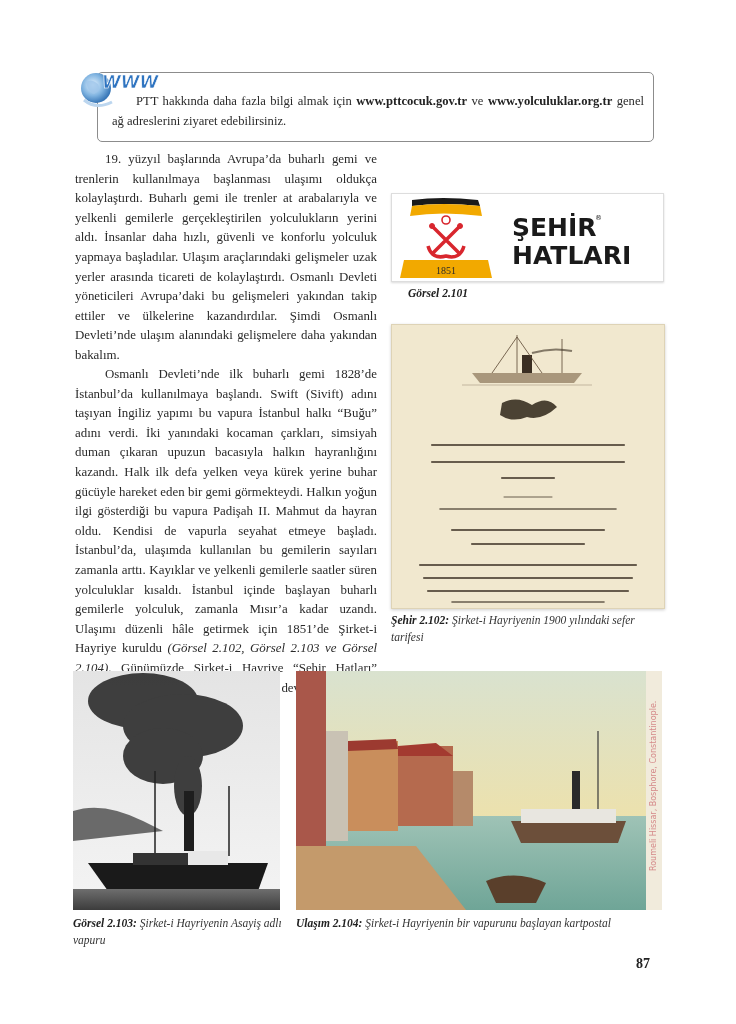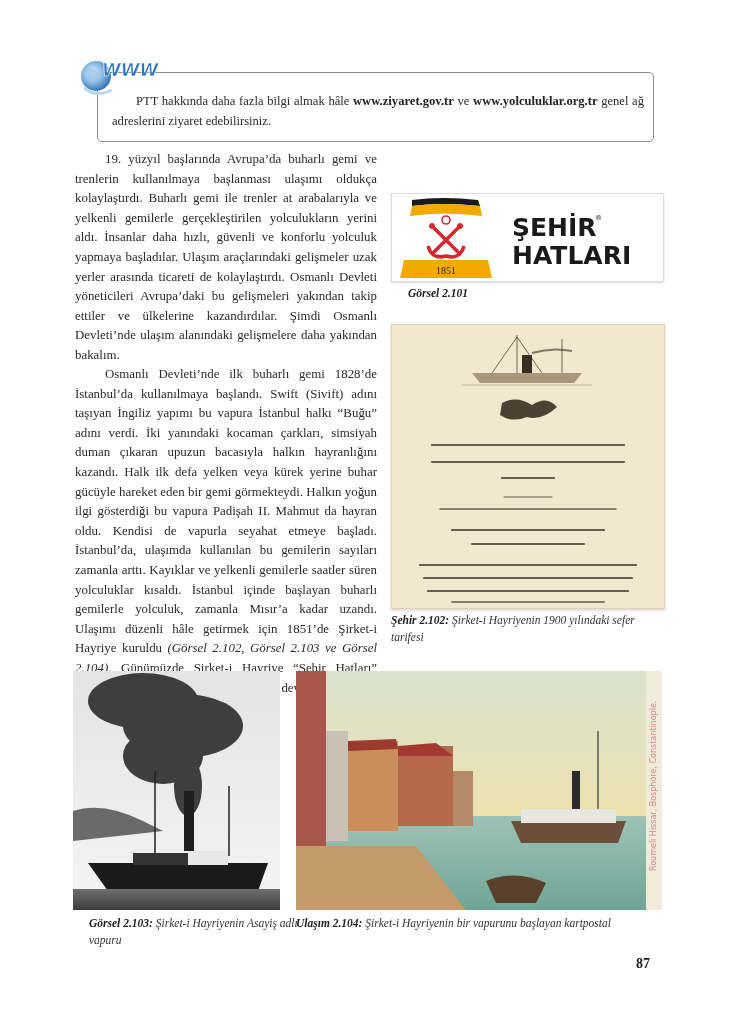--- a/index.html
+++ b/index.html
@@ -2,40 +2,40 @@
 <html><head>
 <meta charset="utf-8">
 <style>
   html, body { margin:0; padding:0; }
   body { width:736px; height:1024px; background:#ffffff; position:relative; overflow:hidden;
          font-family:"Liberation Serif","DejaVu Serif",serif; color:#2a2a2a; }
   .abs { position:absolute; }
 
   
   .www-box { left:97px; top:72px; width:557px; height:70px; border:1.5px solid #8c8c8c; border-radius:5px; box-sizing:border-box; }
-  .www-icon { left:78px; top:52px; width:90px; height:48px; }
+  .www-icon { left:78px; top:64px; width:90px; height:48px; }
   .www-text { left:112px; top:91px; width:532px; font-size:12.6px; line-height:20px; text-align:justify; text-indent:24px; }
   .www-text b { font-weight:bold; color:#222; }
 
   
   .body-text { left:75px; width:302px; font-size:12.9px; line-height:19.6px; text-align:justify; }
   .body-text p { margin:0; text-indent:30px; }
   .p1 { top:150px;font-family:Liberation Serif, serif; }
   .p2 { top:365px; }
   .body-text i { font-style:italic; }
 
   
   .fig101 { left:391px; top:193px; width:271px; height:87px; border:1px solid #ddd; background:#fff; box-shadow:0 1px 2px rgba(0,0,0,0.15); }
   .cap { font-size:11.5px; font-style:italic; line-height:17px; color:#333; }
   .cap b { font-weight:bold; font-style:italic; color:#222; }
   .cap101 { left:408px; top:285px; }
   .fig102 { left:391px; top:324px; width:272px; height:283px; background:#f1e8cf; border:1px solid #ded3b6; box-shadow:0 1px 3px rgba(0,0,0,0.2); }
   .cap102 { left:391px; top:612px; width:275px; }
   .fig103 { left:73px; top:671px; width:207px; height:239px; overflow:hidden; }
-  .cap103 { left:73px; top:915px; width:212px;margin-left:16px; }
+  .cap103 { left:73px; top:915px; width:212px; }
   .fig104 { left:296px; top:671px; width:366px; height:239px; overflow:hidden; }
   .cap104 { left:296px; top:915px; width:380px; }
   .page-num { left:636px; top:956px; font-size:14px; font-weight:bold; color:#222; }
 </style>
 </head>
 <body>
 
 <div class="abs www-box"></div>
 <div class="abs www-icon">
   <svg width="90" height="48" viewBox="0 0 90 48">
@@ -45,21 +45,21 @@
         <stop offset="60%" stop-color="#7fb3e0"></stop>
         <stop offset="100%" stop-color="#3a78b8"></stop>
       </radialGradient>
     </defs>
     <ellipse cx="18" cy="24" rx="15" ry="15" fill="url(#gl)"></ellipse>
     <path d="M8 18 Q14 14 20 20 Q24 26 16 30 Q10 28 8 18Z" fill="#9fc6ea" opacity="0.8"></path>
     <text x="24" y="24" font-family="DejaVu Sans, sans-serif" font-weight="bold" font-style="italic" font-size="17" fill="#2f74c0" stroke="#fff" stroke-width="0.6">WWW</text>
     <path d="M6 36 Q18 46 34 38" stroke="#bcd6ef" stroke-width="3" fill="none"></path>
   </svg>
 </div>
-<div class="abs www-text"><span>PTT hakkında daha fazla bilgi almak hâle </span><b>www.ziyaret.gov.tr</b><span> ve </span><b>www.yolculuklar.org.tr</b><span> genel ağ adreslerini ziyaret edebilirsiniz.</span></div>
+<div class="abs www-text"><span>PTT hakkında daha fazla bilgi almak için </span><b>www.pttcocuk.gov.tr</b><span> ve </span><b>www.yolculuklar.org.tr</b><span> genel ağ adreslerini ziyaret edebilirsiniz.</span></div>
 
 <div class="abs body-text p1">
   <p>19. yüzyıl başlarında Avrupa’da buharlı gemi ve trenlerin kullanılmaya başlanması ulaşımı oldukça kolaylaştırdı. Buharlı gemi ile trenler at arabalarıyla ve yelkenli gemilerle gerçekleştirilen yolculukların yerini aldı. İnsanlar daha hızlı, güvenli ve konforlu yolculuk yapmaya başladılar. Ulaşım araçlarındaki gelişmeler uzak yerler arasında ticareti de kolaylaştırdı. Osmanlı Devleti yöneticileri Avrupa’daki bu gelişmeleri yakından takip ettiler ve ülkelerine kazandırdılar. Şimdi Osmanlı Devleti’nde ulaşım alanındaki gelişmelere daha yakından bakalım.</p>
 </div>
 <div class="abs body-text p2">
   <p><span>Osmanlı Devleti’nde ilk buharlı gemi 1828’de İstanbul’da kullanılmaya başlandı. Swift (Sivift) adını taşıyan İngiliz yapımı bu vapura İstanbul halkı “Buğu” adını verdi. İki yanındaki kocaman çarkları, simsiyah duman çıkaran upuzun bacasıyla halkın hayranlığını kazandı. Halk ilk defa yelken veya kürek yerine buhar gücüyle hareket eden bir gemi görmekteydi. Halkın yoğun ilgi gösterdiği bu vapura Padişah II. Mahmut da hayran oldu. Kendisi de vapurla seyahat etmeye başladı. İstanbul’da, ulaşımda kullanılan bu gemilerin sayıları zamanla arttı. Kayıklar ve yelkenli gemilerle saatler süren yolculuklar kısaldı. İstanbul içinde başlayan buharlı gemilerle yolculuk, zamanla Mısır’a kadar uzandı. Ulaşımı düzenli hâle getirmek için 1851’de Şirket-i Hayriye kuruldu </span><i>(Görsel 2.102, Görsel 2.103 ve Görsel 2.104)</i><span>. Günümüzde Şirket-i Hayriye “Şehir Hatları” adıyla İstanbullulara hizmet vermeye devam etmektedir </span><i>(Görsel 2.101)</i><span>.</span></p>
 </div>
 
 <div class="abs fig101">
   <svg width="271" height="87" viewBox="0 0 271 87">

